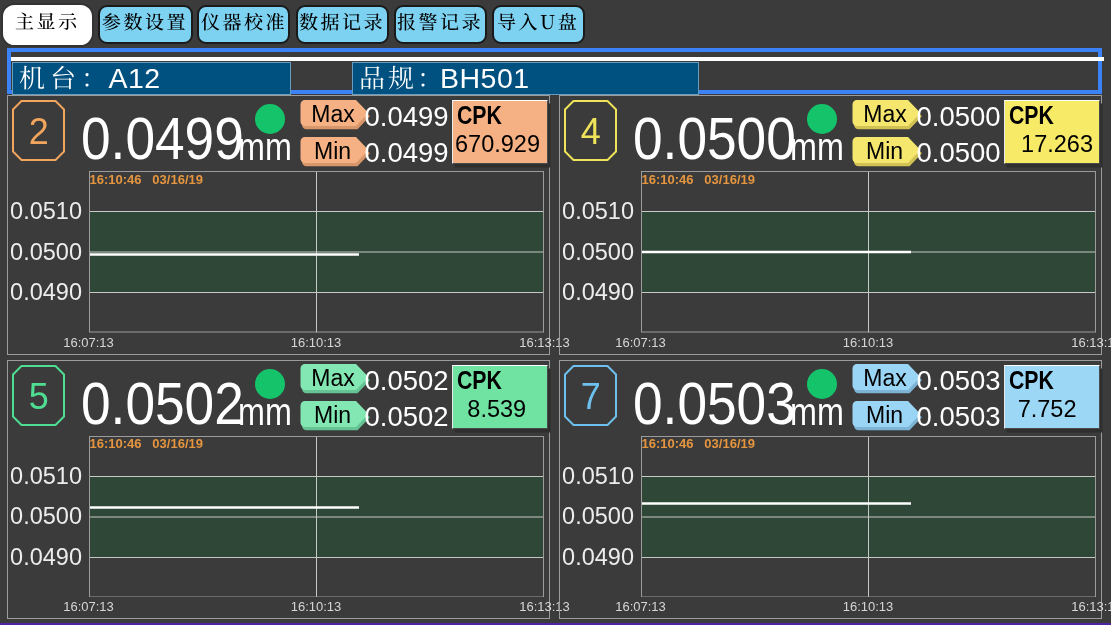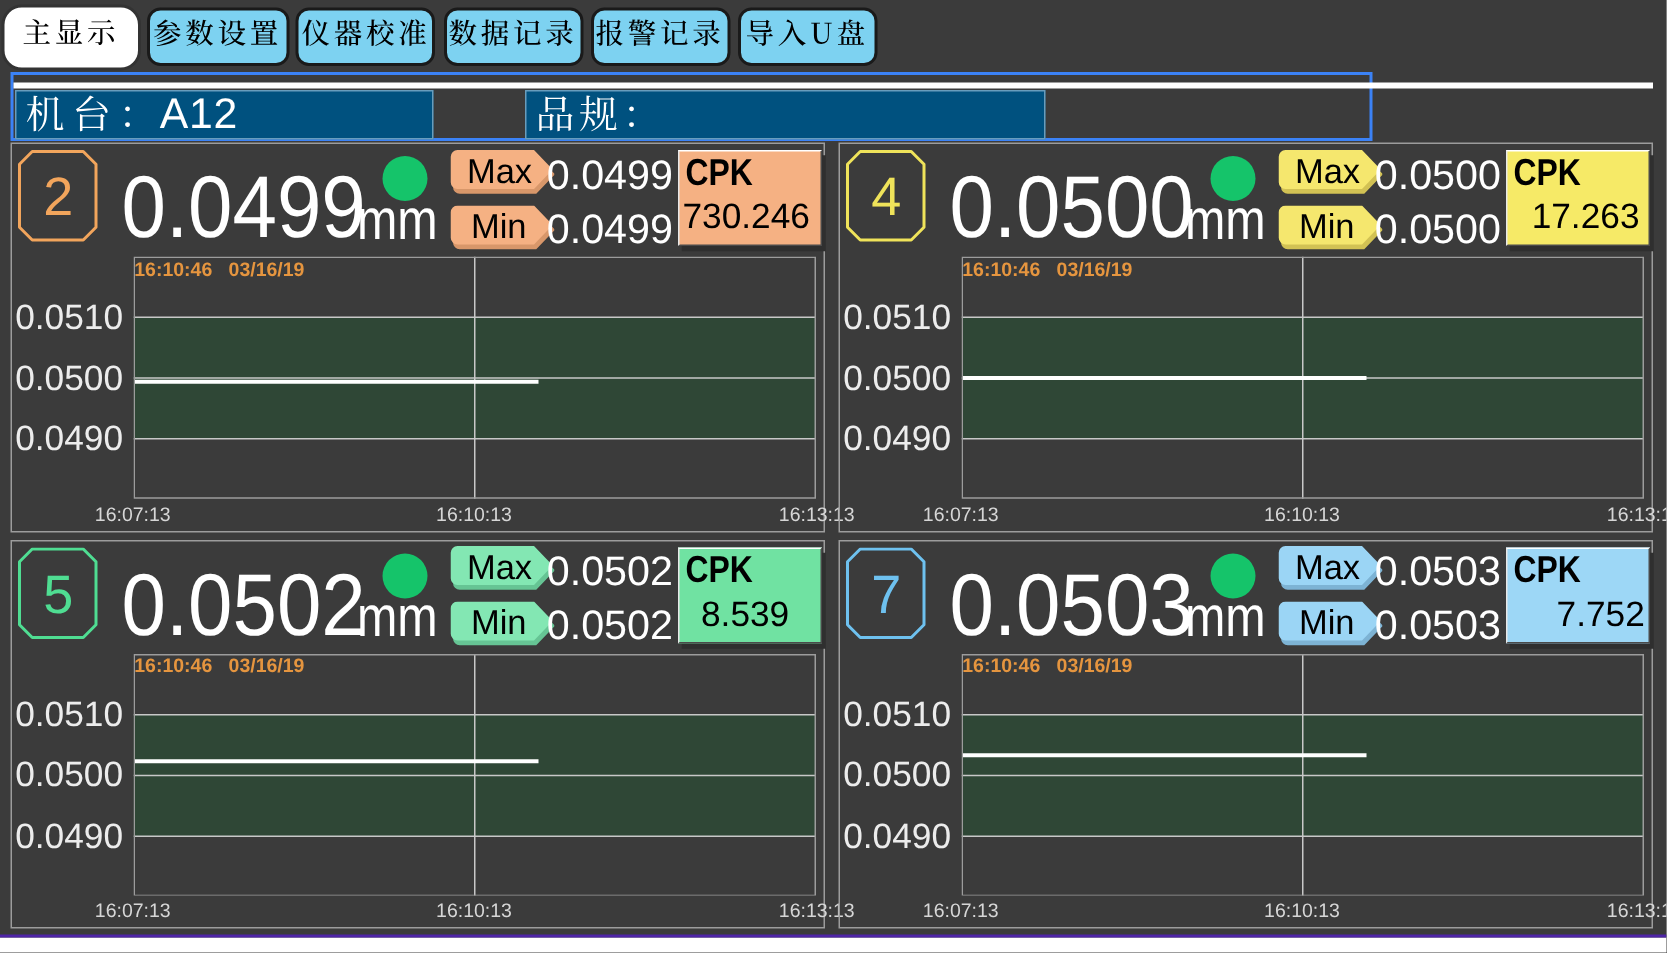--- a/index.html
+++ b/index.html
@@ -24,32 +24,33 @@
     <div class="tab" style="left:394px;width:92.5px;background:#7dd2f1;border-color:#1a1a1a">
       <svg style="position:absolute;left:1.25px;top:0px;overflow:visible" width="88" height="37">
         <path transform="translate(0,22)" fill="#000" d="M14.6 -14.9 15.4 -15.6 16.9 -14.4Q16.7 -14.2 16.2 -14.1Q16.1 -12.3 15.9 -11.3Q15.6 -10.3 15.1 -9.9Q14.8 -9.7 14.3 -9.6Q13.9 -9.5 13.3 -9.5Q13.3 -9.7 13.2 -10Q13.1 -10.2 12.9 -10.3Q12.7 -10.5 12.3 -10.6Q11.8 -10.7 11.3 -10.8L11.4 -11.1Q11.7 -11.1 12.2 -11Q12.6 -11 13 -11Q13.5 -10.9 13.6 -10.9Q14 -10.9 14.2 -11.1Q14.5 -11.3 14.6 -12.3Q14.8 -13.2 14.8 -14.9ZM0.6 -6.3Q1.1 -6.4 2.1 -6.8Q3.2 -7.1 4.5 -7.6Q5.8 -8.1 7.2 -8.6L7.2 -8.3Q6.3 -7.8 4.9 -6.9Q3.5 -6 1.7 -5Q1.6 -4.6 1.3 -4.4ZM5.4 -15.7Q5.4 -15.5 5.2 -15.4Q5.1 -15.3 4.7 -15.3V-0.5Q4.7 0 4.6 0.5Q4.5 0.9 4 1.2Q3.6 1.4 2.6 1.5Q2.6 1.2 2.5 0.9Q2.4 0.6 2.3 0.4Q2.1 0.2 1.7 0.1Q1.4 -0.1 0.8 -0.2V-0.5Q0.8 -0.5 1.1 -0.5Q1.3 -0.4 1.7 -0.4Q2.1 -0.4 2.4 -0.4Q2.7 -0.3 2.9 -0.3Q3.1 -0.3 3.2 -0.4Q3.3 -0.5 3.3 -0.7V-16ZM6 -12.8Q6 -12.8 6.2 -12.6Q6.5 -12.4 6.8 -12Q7.2 -11.7 7.4 -11.4Q7.3 -11.1 6.9 -11.1H0.8L0.6 -11.7H5.2ZM7.7 -15.6 9.4 -14.9H9.2V1.1Q9.2 1.1 9.1 1.3Q8.9 1.4 8.6 1.5Q8.4 1.6 8 1.6H7.7V-14.9ZM10.4 -8.3Q10.8 -6.7 11.5 -5.4Q12.3 -4 13.3 -3Q14.3 -1.9 15.5 -1.1Q16.7 -0.3 18.1 0.2L18.1 0.4Q17.6 0.4 17.2 0.7Q16.9 1 16.7 1.5Q15 0.6 13.6 -0.7Q12.3 -2.1 11.4 -3.9Q10.5 -5.7 10.1 -8.1ZM14.9 -8.3 15.8 -9.2 17.3 -7.8Q17.1 -7.6 16.6 -7.6Q16.1 -5.7 15.3 -4Q14.4 -2.2 13 -0.8Q11.6 0.6 9.4 1.6L9.2 1.4Q11 0.2 12.2 -1.3Q13.4 -2.8 14.1 -4.6Q14.8 -6.4 15.1 -8.3ZM15.9 -8.3V-7.8H8.7V-8.3ZM15.6 -14.9V-14.3H8.6V-14.9Z M29.9 -8Q30.8 -8.1 31.2 -7.9Q31.7 -7.8 31.9 -7.5Q32.1 -7.3 32.1 -7Q32 -6.8 31.8 -6.6Q31.7 -6.4 31.4 -6.3Q31.1 -6.3 30.7 -6.5Q30.6 -6.9 30.4 -7.3Q30.1 -7.7 29.8 -7.9ZM27.1 1.1Q27.1 1.2 26.9 1.3Q26.7 1.4 26.4 1.5Q26.2 1.6 25.9 1.6H25.6V-2V-2.6L27.2 -2H35.6V-1.4H27.1ZM34.6 -2 35.3 -2.7 36.8 -1.6Q36.7 -1.5 36.6 -1.4Q36.4 -1.3 36.2 -1.3V1Q36.2 1.1 36 1.2Q35.8 1.3 35.5 1.4Q35.2 1.4 35 1.4H34.7V-2ZM35.6 0.1V0.7H26.2V0.1ZM37.7 -7.7Q37.7 -7.7 37.9 -7.5Q38.1 -7.4 38.4 -7.2Q38.7 -7 39 -6.7Q39.3 -6.5 39.5 -6.2Q39.5 -5.9 39 -5.9H22.8L22.6 -6.5H36.8ZM35 -4.4Q35 -4.4 35.3 -4.2Q35.6 -4 35.9 -3.7Q36.3 -3.5 36.6 -3.2Q36.5 -2.9 36.1 -2.9H25.8L25.7 -3.5H34.2ZM35 -5.9Q35 -5.9 35.3 -5.7Q35.5 -5.5 35.9 -5.2Q36.3 -5 36.6 -4.7Q36.5 -4.4 36.1 -4.4H25.8L25.7 -5H34.2ZM30.7 -15.4Q30.7 -15.4 31 -15.2Q31.2 -15.1 31.5 -14.8Q31.9 -14.5 32.1 -14.2Q32.1 -13.9 31.6 -13.9H22.5L22.3 -14.5H30ZM29.9 -15.8Q29.9 -15.6 29.7 -15.5Q29.6 -15.3 29.2 -15.3V-13.3Q29.2 -13.2 28.9 -13.1Q28.6 -12.9 28.2 -12.9H28V-16ZM26.6 -15.8Q26.5 -15.6 26.4 -15.4Q26.2 -15.3 25.9 -15.3V-13.6Q25.9 -13.5 25.5 -13.3Q25.2 -13.2 24.9 -13.2H24.6V-16ZM29.4 -12.5 30.1 -13.3 31.6 -12.1Q31.4 -11.9 30.9 -11.8Q30.8 -10 30.6 -9.1Q30.4 -8.2 30 -7.9Q29.7 -7.7 29.4 -7.6Q29.1 -7.5 28.8 -7.5Q28.8 -7.8 28.7 -8Q28.7 -8.2 28.5 -8.3Q28.4 -8.4 28.1 -8.5Q27.9 -8.6 27.6 -8.7L27.6 -9Q27.9 -8.9 28.2 -8.9Q28.6 -8.9 28.8 -8.9Q29 -8.9 29.1 -9Q29.3 -9.2 29.4 -10.1Q29.5 -10.9 29.6 -12.5ZM38 -14.9Q38 -14.9 38.3 -14.6Q38.6 -14.4 39 -14.1Q39.3 -13.8 39.6 -13.5Q39.6 -13.2 39.1 -13.2H33.2V-13.7H37.2ZM35.4 -15.4Q35.4 -15.3 35.2 -15.2Q35 -15.1 34.7 -15Q34.3 -13.9 33.4 -12.8Q32.6 -11.6 31.5 -10.9L31.2 -11.1Q31.7 -11.7 32.1 -12.5Q32.5 -13.3 32.8 -14.2Q33.1 -15.1 33.3 -16ZM26 -13.1Q25.9 -12.9 25.7 -12.8Q25.6 -12.7 25.3 -12.8Q24.8 -11.9 24 -11.1Q23.3 -10.3 22.4 -9.8L22.1 -10.1Q22.7 -10.7 23.3 -11.7Q23.9 -12.7 24.2 -13.7ZM33.1 -13.1Q33.7 -12.1 34.6 -11.3Q35.5 -10.6 36.8 -10.1Q38.1 -9.6 39.9 -9.3L39.9 -9.1Q39.5 -9 39.2 -8.7Q39 -8.4 38.9 -7.9Q37.2 -8.3 36.1 -9Q35 -9.7 34.2 -10.6Q33.4 -11.6 32.8 -12.8ZM38.4 -13.7Q37.7 -11.4 35.9 -10.1Q34.1 -8.7 31.2 -8L31.1 -8.3Q33.5 -9.2 34.9 -10.5Q36.3 -11.8 36.7 -13.7ZM30.2 -12.5V-12H24.2L24.4 -12.5ZM24.8 -8.5Q24.8 -8.5 24.7 -8.4Q24.6 -8.3 24.3 -8.2Q24.1 -8.1 23.9 -8.1H23.7V-11.1V-11.6L24.9 -11.1H27.3V-10.6H24.8ZM26.7 -11.1 27.3 -11.7 28.6 -10.7Q28.5 -10.7 28.3 -10.6Q28.2 -10.5 28 -10.4V-8.9Q28 -8.8 27.8 -8.7Q27.6 -8.7 27.4 -8.6Q27.2 -8.5 27 -8.5H26.8V-11.1ZM27.3 -9.5V-9H24.2V-9.5Z M51.1 -9.1V-9.1L52.9 -8.4H52.6V-0.9Q52.6 -0.6 52.8 -0.5Q53 -0.4 53.8 -0.4H56.6Q57.5 -0.4 58.2 -0.4Q58.8 -0.4 59.1 -0.5Q59.3 -0.5 59.4 -0.5Q59.6 -0.6 59.6 -0.7Q59.8 -1 60 -1.7Q60.2 -2.4 60.4 -3.4H60.6L60.7 -0.7Q61.1 -0.5 61.2 -0.4Q61.4 -0.3 61.4 -0Q61.4 0.2 61.2 0.4Q61 0.6 60.5 0.7Q59.9 0.8 59 0.8Q58 0.9 56.5 0.9H53.6Q52.6 0.9 52.1 0.8Q51.6 0.6 51.4 0.3Q51.1 -0.1 51.1 -0.7V-8.4ZM59 -8.4V-7.9H52.1V-8.4ZM57.9 -14.4 58.7 -15.3 60.5 -13.9Q60.4 -13.8 60.1 -13.7Q59.9 -13.6 59.6 -13.5V-6.8Q59.6 -6.8 59.4 -6.6Q59.1 -6.5 58.8 -6.5Q58.6 -6.4 58.3 -6.4H58.1V-14.4ZM59 -14.4V-13.8H50.2L50.1 -14.4ZM46 -1Q46.4 -1.2 47.1 -1.7Q47.8 -2.1 48.7 -2.7Q49.6 -3.2 50.5 -3.8L50.6 -3.6Q50.3 -3.2 49.7 -2.6Q49.1 -1.9 48.4 -1.2Q47.7 -0.4 46.9 0.4ZM47.6 -10.1 47.9 -9.9V-1.1L46.6 -0.6L47.3 -1.2Q47.4 -0.7 47.4 -0.3Q47.3 0.1 47.1 0.4Q46.9 0.6 46.7 0.7L45.7 -1.1Q46.2 -1.3 46.3 -1.5Q46.4 -1.6 46.4 -1.9V-10.1ZM46.5 -10.7 47.2 -11.5 48.6 -10.3Q48.5 -10.2 48.3 -10.1Q48.1 -10 47.8 -9.9L47.9 -10.1V-9.2H46.4V-10.7ZM45.5 -15.9Q46.7 -15.6 47.5 -15.1Q48.2 -14.6 48.6 -14.1Q49 -13.6 49 -13.2Q49.1 -12.7 49 -12.4Q48.8 -12.1 48.5 -12Q48.1 -12 47.7 -12.2Q47.5 -12.8 47.1 -13.5Q46.7 -14.1 46.2 -14.7Q45.7 -15.4 45.3 -15.8ZM47.4 -10.7V-10.2H44L43.8 -10.7Z M77.4 -14.9 78.1 -15.8 79.7 -14.5Q79.6 -14.4 79.5 -14.3Q79.4 -14.3 79.1 -14.2L78.9 -8.9H77.3L77.6 -14.9ZM78.3 -12.1V-11.5H68.3L68.2 -12.1ZM78.4 -14.9V-14.4H67.8L67.6 -14.9ZM65.5 -1.6Q66.2 -1.9 67.5 -2.4Q68.9 -3 70.5 -3.7Q72.2 -4.5 74 -5.3L74.1 -5Q72.9 -4.2 71.2 -3.1Q69.5 -1.9 67.1 -0.5Q67.1 -0.1 66.8 0.1ZM67.8 -7.9Q69 -7.6 69.8 -7.2Q70.5 -6.8 70.9 -6.4Q71.3 -5.9 71.3 -5.5Q71.4 -5.1 71.2 -4.8Q71.1 -4.5 70.8 -4.5Q70.4 -4.4 70 -4.6Q69.9 -5.2 69.5 -5.7Q69.1 -6.3 68.6 -6.8Q68.1 -7.4 67.6 -7.7ZM81.4 -6.8Q81.3 -6.7 81.1 -6.6Q81 -6.6 80.6 -6.7Q80.2 -6.3 79.5 -5.9Q78.9 -5.4 78.2 -5Q77.4 -4.6 76.7 -4.3L76.5 -4.5Q77.1 -5 77.7 -5.6Q78.2 -6.2 78.7 -6.9Q79.3 -7.5 79.6 -8ZM74.7 -8.7Q75.2 -7.1 76.1 -5.9Q76.9 -4.6 78 -3.8Q79.1 -2.9 80.4 -2.3Q81.6 -1.7 82.8 -1.3L82.7 -1.1Q82.3 -1 81.9 -0.6Q81.6 -0.3 81.5 0.3Q79.9 -0.5 78.5 -1.7Q77.2 -2.8 76.1 -4.5Q75.1 -6.2 74.5 -8.6ZM74.7 -0.5Q74.7 0 74.6 0.5Q74.4 0.9 73.9 1.2Q73.4 1.5 72.4 1.6Q72.4 1.2 72.3 0.9Q72.2 0.6 72 0.5Q71.8 0.3 71.4 0.1Q71 -0 70.3 -0.1V-0.4Q70.3 -0.4 70.6 -0.3Q70.9 -0.3 71.4 -0.3Q71.8 -0.3 72.2 -0.2Q72.6 -0.2 72.7 -0.2Q73 -0.2 73.1 -0.3Q73.2 -0.4 73.2 -0.6V-9.1H74.7ZM80.9 -10.4Q80.9 -10.4 81.1 -10.3Q81.3 -10.1 81.6 -9.9Q81.9 -9.7 82.2 -9.4Q82.5 -9.1 82.8 -8.9Q82.7 -8.6 82.3 -8.6H65.4L65.3 -9.1H79.9Z"></path>
       </svg>
     </div>
     <div class="tab" style="left:492px;width:93px;background:#7dd2f1;border-color:#1a1a1a">
       <svg style="position:absolute;left:3.3500000000000014px;top:0px;overflow:visible" width="84" height="37">
         <path transform="translate(0,22)" fill="#000" d="M3.5 -15.6V-15.7L5.2 -14.9H5V-9.5Q5 -9.3 5.1 -9.1Q5.2 -9 5.6 -9Q5.9 -8.9 6.6 -8.9H11Q12.4 -8.9 13.4 -9Q14.4 -9 14.9 -9Q15.2 -9 15.3 -9.1Q15.5 -9.2 15.6 -9.3Q15.7 -9.6 15.9 -10.1Q16.1 -10.7 16.4 -11.6H16.6L16.7 -9.2Q17.1 -9.1 17.3 -9Q17.5 -8.9 17.5 -8.6Q17.5 -8.3 17.3 -8.1Q17 -7.9 16.3 -7.9Q15.7 -7.8 14.3 -7.7Q13 -7.7 10.9 -7.7H6.7Q5.4 -7.7 4.7 -7.8Q4 -7.9 3.8 -8.3Q3.5 -8.6 3.5 -9.3V-14.9ZM14.2 -14.9V-14.4H4.4L4.2 -14.9ZM13.5 -14.9 14.3 -15.8 16 -14.5Q15.9 -14.4 15.7 -14.3Q15.5 -14.2 15.2 -14.1V-10.8Q15.2 -10.7 15 -10.6Q14.8 -10.5 14.5 -10.4Q14.2 -10.3 13.9 -10.3H13.7V-14.9ZM14.3 -11.8V-11.2H4.2V-11.8ZM16.5 -6.7Q16.5 -6.7 16.7 -6.5Q16.9 -6.4 17.2 -6.2Q17.4 -5.9 17.8 -5.7Q18.1 -5.4 18.3 -5.2Q18.3 -4.9 17.8 -4.9H1.1L0.9 -5.4H15.5ZM4.7 -4.6Q5.9 -4.3 6.7 -3.9Q7.4 -3.5 7.8 -3Q8.1 -2.5 8.2 -2.1Q8.3 -1.6 8.1 -1.3Q7.9 -1 7.6 -1Q7.2 -0.9 6.8 -1.2Q6.7 -1.7 6.3 -2.4Q5.9 -3 5.5 -3.5Q5 -4.1 4.5 -4.5ZM14.3 -7.2Q14.2 -6.8 13.6 -6.8V-0.6Q13.6 0 13.5 0.4Q13.3 0.8 12.7 1.1Q12.2 1.4 11.1 1.5Q11 1.1 10.9 0.9Q10.8 0.6 10.5 0.5Q10.2 0.3 9.7 0.1Q9.3 0 8.4 -0.1V-0.4Q8.4 -0.4 8.8 -0.3Q9.2 -0.3 9.8 -0.3Q10.4 -0.2 10.9 -0.2Q11.4 -0.2 11.6 -0.2Q11.9 -0.2 12 -0.3Q12.1 -0.4 12.1 -0.6V-7.4Z M31.7 -10.4Q31.1 -8 29.8 -5.8Q28.5 -3.6 26.6 -1.7Q24.7 0.2 22.3 1.6L22.1 1.3Q23.7 0.1 25.1 -1.4Q26.4 -3 27.5 -4.9Q28.7 -6.8 29.4 -8.9Q30.2 -11.1 30.6 -13.4ZM30.5 -13.2Q30.4 -13.4 30.1 -13.6Q29.8 -13.8 29.3 -14Q28.8 -14.1 28.3 -14.3Q27.7 -14.5 27.2 -14.6Q27.3 -14.8 27.5 -15.1Q27.6 -15.3 27.8 -15.6Q27.9 -15.9 28.1 -16Q28.8 -15.7 29.5 -15.2Q30.2 -14.7 30.7 -14.3Q31.2 -13.8 31.3 -13.3Q31.7 -11.1 32.4 -9.1Q33.2 -7.1 34.3 -5.4Q35.4 -3.7 36.9 -2.3Q38.3 -1 40.1 -0.2L40 0.1Q39.3 0.1 38.8 0.6Q38.3 1 38.1 1.5Q36.6 0.5 35.3 -1Q34 -2.5 33.1 -4.5Q32.1 -6.4 31.5 -8.6Q30.8 -10.8 30.5 -13.2Z M50.7 0.3Q49.2 0.3 48 -0.2Q46.9 -0.8 46.3 -2Q45.6 -3.3 45.6 -5.3V-7.5Q45.6 -9.1 45.6 -10.7Q45.6 -12.3 45.6 -13.9H47.6Q47.6 -12.3 47.6 -10.7Q47.6 -9.1 47.6 -7.5V-5.6Q47.6 -3.9 48 -2.8Q48.5 -1.7 49.3 -1.3Q50.1 -0.8 51.2 -0.8Q53 -0.8 54 -2Q54.9 -3.2 54.9 -5.8L54.9 -13.9H55.7L55.6 -5.5Q55.6 -2.6 54.3 -1.1Q53.1 0.3 50.7 0.3ZM43.8 -13.3V-13.9H49.7V-13.3L46.9 -13.1H46.5ZM52.6 -13.3V-13.9H57.5V-13.3L55.4 -13.1H55Z M68.5 -9.2Q69.5 -9 70.1 -8.7Q70.7 -8.3 71 -7.9Q71.3 -7.6 71.3 -7.2Q71.3 -6.9 71.1 -6.6Q71 -6.4 70.7 -6.3Q70.4 -6.3 70 -6.5Q69.9 -7 69.7 -7.4Q69.4 -7.9 69 -8.3Q68.7 -8.8 68.3 -9.1ZM65.3 -14.6 67.1 -13.9H66.8V-10.9Q66.8 -9.9 66.6 -9Q66.4 -8.1 65.9 -7.2Q65.4 -6.4 64.4 -5.7Q63.5 -5.1 62 -4.6L61.8 -4.8Q63.3 -5.5 64 -6.5Q64.8 -7.5 65.1 -8.6Q65.3 -9.7 65.3 -10.9V-13.9ZM75 -13.9V-13.3H66V-13.9ZM71.5 -15.5Q71.4 -15.1 70.8 -15.1Q70.6 -14.9 70.3 -14.6Q70 -14.3 69.7 -14.1Q69.4 -13.8 69.2 -13.6H68.6Q68.7 -14.1 68.9 -14.8Q69 -15.5 69.2 -16ZM68.8 -13Q69.8 -12.8 70.4 -12.5Q70.9 -12.3 71.2 -11.9Q71.5 -11.5 71.5 -11.2Q71.5 -10.9 71.3 -10.7Q71.1 -10.4 70.8 -10.4Q70.5 -10.3 70.2 -10.6Q70.1 -11 69.9 -11.4Q69.6 -11.8 69.3 -12.2Q69 -12.6 68.6 -12.8ZM77.5 -11.4Q77.5 -11.4 77.7 -11.3Q77.8 -11.1 78.1 -10.9Q78.4 -10.7 78.7 -10.4Q79 -10.1 79.2 -9.9Q79.1 -9.6 78.7 -9.6H61.8L61.7 -10.1H76.5ZM74 -13.9 74.8 -14.8 76.5 -13.4Q76.5 -13.3 76.2 -13.2Q76 -13.1 75.7 -13V-6.9Q75.7 -6.4 75.6 -6Q75.5 -5.6 75 -5.3Q74.5 -5.1 73.6 -5Q73.5 -5.4 73.4 -5.6Q73.3 -5.9 73.2 -6Q72.9 -6.2 72.6 -6.3Q72.2 -6.5 71.6 -6.6V-6.9Q71.6 -6.9 71.9 -6.8Q72.2 -6.8 72.6 -6.8Q72.9 -6.8 73.3 -6.7Q73.7 -6.7 73.8 -6.7Q74.1 -6.7 74.1 -6.8Q74.2 -6.9 74.2 -7.1V-13.9ZM74.8 -4.4 75.6 -5.1 77.1 -4Q77 -3.9 76.8 -3.8Q76.7 -3.7 76.5 -3.7V0.6H75V-4.4ZM75.7 -4.4V-3.8H64.7V-4.4ZM63.9 -5.1 65.7 -4.4H65.4V0.6H63.9V-4.4ZM72.7 -4.4V0.5H71.3V-4.4ZM69.1 -4.4V0.5H67.7V-4.4ZM77.7 -0.8Q77.7 -0.8 77.9 -0.6Q78.2 -0.4 78.5 -0.1Q78.8 0.2 79.1 0.5Q79 0.8 78.6 0.8H61.7L61.6 0.3H76.9Z"></path>
       </svg>
     </div>
-    <div style="position:absolute;left:7px;top:47.5px;width:908px;height:46.5px;border:2px solid #3b82f6">
+    <div style="position:absolute;left:7px;top:47.5px;width:1095px;height:46.5px;border:4px solid #3b82f6">
       <div style="position:absolute;left:0;top:5px;width:1092.5px;height:4.5px;background:#fff"></div>
       <div style="position:absolute;left:0.5px;top:10.5px;width:279px;height:32.5px;background:#00517f;border:1px solid rgba(190,220,240,0.55)">
         <svg style="position:absolute;left:6px;top:0px;overflow:visible" width="95" height="34">
           <path transform="translate(0,24.5)" fill="#fff" d="M13.5 -19.9H20.5V-19.2H13.5ZM12.7 -19.9V-20.2V-20.8L14.7 -19.9H14.3V-10.9Q14.3 -9 14.1 -7.2Q14 -5.4 13.4 -3.8Q12.8 -2.1 11.7 -0.6Q10.5 0.9 8.6 2.1L8.3 1.8Q10.2 0.1 11.1 -1.8Q12.1 -3.8 12.4 -6.1Q12.7 -8.3 12.7 -10.8ZM19.3 -19.9H19L20 -21.1L22.1 -19.3Q21.9 -19.1 21.7 -19Q21.4 -18.9 21 -18.8V-0.9Q21 -0.5 21.1 -0.4Q21.1 -0.3 21.5 -0.3H22.3Q22.6 -0.3 22.8 -0.3Q23 -0.3 23.1 -0.3Q23.2 -0.3 23.3 -0.4Q23.4 -0.4 23.5 -0.6Q23.6 -0.7 23.7 -1.3Q23.8 -1.8 23.9 -2.6Q24 -3.3 24.1 -3.9H24.5L24.6 -0.5Q25 -0.3 25.1 -0.1Q25.2 0 25.2 0.3Q25.2 0.8 24.6 1Q24 1.2 22.3 1.2H21.1Q20.3 1.2 19.9 1.1Q19.6 0.9 19.4 0.5Q19.3 0.2 19.3 -0.4ZM1.1 -16H8.2L9.4 -17.6Q9.4 -17.6 9.6 -17.4Q9.8 -17.2 10.2 -16.9Q10.5 -16.6 10.9 -16.3Q11.2 -16 11.5 -15.7Q11.5 -15.3 10.8 -15.3H1.3ZM5.1 -16H6.9V-15.6Q6.2 -12.3 4.8 -9.4Q3.4 -6.4 1.3 -4.1L0.9 -4.4Q1.9 -6 2.7 -7.9Q3.5 -9.8 4.1 -11.9Q4.7 -14 5.1 -16ZM5.4 -21.7 8 -21.5Q8 -21.2 7.8 -21Q7.6 -20.8 7.1 -20.7V1.4Q7.1 1.5 6.9 1.7Q6.7 1.8 6.4 1.9Q6.1 2 5.8 2H5.4ZM7.1 -12.9Q8.5 -12.4 9.3 -11.8Q10.1 -11.1 10.6 -10.5Q11 -9.9 11 -9.4Q11.1 -8.9 10.9 -8.6Q10.7 -8.3 10.3 -8.2Q9.9 -8.2 9.5 -8.5Q9.3 -9.2 8.9 -9.9Q8.4 -10.7 7.9 -11.4Q7.3 -12.2 6.8 -12.7Z M45.5 -20.6Q45.4 -20.4 45 -20.2Q44.6 -20.1 43.9 -20.4L44.7 -20.6Q43.9 -19.7 42.8 -18.6Q41.6 -17.5 40.3 -16.3Q38.9 -15.2 37.5 -14.1Q36 -13.1 34.6 -12.3L34.6 -12.6H35.5Q35.4 -11.8 35.2 -11.3Q34.9 -10.9 34.6 -10.8L33.6 -12.9Q33.6 -12.9 33.9 -12.9Q34.2 -13 34.4 -13.1Q35.5 -13.8 36.8 -14.9Q38 -16 39.2 -17.3Q40.4 -18.5 41.4 -19.7Q42.4 -20.9 43 -21.8ZM34.2 -12.8Q35.4 -12.8 37.4 -12.9Q39.4 -13 41.8 -13.1Q44.3 -13.2 47.1 -13.4Q49.9 -13.5 52.8 -13.7L52.9 -13.2Q49.7 -12.7 45.1 -12.2Q40.4 -11.6 34.8 -11.1ZM50.9 -1V-0.2H37.2V-1ZM49.8 -8.7 50.7 -9.8 52.9 -8.1Q52.8 -7.9 52.5 -7.8Q52.2 -7.6 51.8 -7.5V1.2Q51.8 1.2 51.5 1.4Q51.3 1.5 50.9 1.6Q50.6 1.7 50.3 1.7H50V-8.7ZM38 1.4Q38 1.4 37.8 1.6Q37.6 1.7 37.3 1.8Q37 2 36.6 2H36.3V-8.7V-9.5L38.2 -8.7H51V-7.9H38ZM47.6 -18Q49.8 -17 51.2 -16Q52.6 -15 53.4 -14Q54.2 -13.1 54.5 -12.3Q54.8 -11.5 54.7 -10.9Q54.6 -10.4 54.2 -10.3Q53.9 -10.1 53.3 -10.4Q53.1 -11.4 52.4 -12.4Q51.8 -13.4 50.9 -14.3Q50.1 -15.3 49.1 -16.2Q48.2 -17.1 47.3 -17.7Z M68 -0.9Q67.4 -0.9 66.9 -1.4Q66.4 -1.8 66.4 -2.4Q66.4 -3.1 66.9 -3.6Q67.4 -4 68 -4Q68.8 -4 69.2 -3.6Q69.6 -3.1 69.6 -2.4Q69.6 -1.8 69.2 -1.4Q68.8 -0.9 68 -0.9ZM68 -11.3Q67.4 -11.3 66.9 -11.8Q66.4 -12.3 66.4 -12.9Q66.4 -13.6 66.9 -14Q67.4 -14.5 68 -14.5Q68.8 -14.5 69.2 -14Q69.6 -13.6 69.6 -12.9Q69.6 -12.3 69.2 -11.8Q68.8 -11.3 68 -11.3Z"></path>
         </svg>
         <div style="position:absolute;left:96px;top:-1.5px;font-size:28.5px;letter-spacing:0.5px;color:#fff">A12</div>
       </div>
       <div style="position:absolute;left:341px;top:10.5px;width:347px;height:32.5px;background:#00517f;border:1px solid rgba(190,220,240,0.55)">
         <svg style="position:absolute;left:6px;top:0px;overflow:visible" width="89" height="34">
           <path transform="translate(0,24.5)" fill="#fff" d="M6.6 -20.3V-21.1L8.5 -20.3H18.5V-19.5H8.3V-11.2Q8.3 -11.1 8.1 -11Q7.9 -10.9 7.6 -10.8Q7.3 -10.7 6.9 -10.7H6.6ZM17.7 -20.3H17.5L18.4 -21.3L20.6 -19.7Q20.4 -19.6 20.1 -19.4Q19.8 -19.3 19.5 -19.2V-11.3Q19.5 -11.3 19.2 -11.1Q19 -11 18.6 -10.9Q18.3 -10.8 18 -10.8H17.7ZM7.4 -13.4H18.6V-12.7H7.4ZM2.5 -8.8V-9.6L4.3 -8.8H10.6V-8.1H4.1V1.3Q4.1 1.4 3.9 1.5Q3.7 1.7 3.4 1.8Q3.1 1.9 2.7 1.9H2.5ZM9.6 -8.8H9.4L10.3 -9.9L12.4 -8.3Q12.3 -8.1 12 -8Q11.7 -7.8 11.3 -7.8V0.8Q11.3 0.9 11.1 1Q10.8 1.2 10.5 1.3Q10.2 1.4 9.9 1.4H9.6ZM3.1 -1.2H10.5V-0.4H3.1ZM14.6 -8.8V-9.6L16.4 -8.8H23.1V-8.1H16.2V1.4Q16.2 1.5 16 1.6Q15.8 1.7 15.5 1.9Q15.2 2 14.9 2H14.6ZM21.9 -8.8H21.7L22.6 -9.9L24.7 -8.3Q24.6 -8.1 24.3 -8Q24 -7.8 23.6 -7.8V1Q23.6 1.1 23.4 1.2Q23.1 1.4 22.8 1.5Q22.5 1.6 22.2 1.6H21.9ZM15.1 -1.2H22.8V-0.4H15.1Z M49.1 -8.7Q49.1 -8.2 48.4 -8.1V-0.6Q48.4 -0.4 48.5 -0.3Q48.6 -0.2 49.1 -0.2H50.6Q51.2 -0.2 51.5 -0.2Q51.9 -0.2 52.1 -0.2Q52.4 -0.2 52.5 -0.5Q52.6 -0.7 52.7 -1.3Q52.8 -1.8 52.9 -2.5Q53 -3.2 53.1 -3.9H53.5L53.5 -0.4Q53.9 -0.3 54 -0.1Q54.1 0 54.1 0.2Q54.1 0.5 53.8 0.7Q53.6 1 52.8 1.1Q52.1 1.2 50.6 1.2H48.8Q48 1.2 47.6 1.1Q47.2 0.9 47.1 0.6Q47 0.3 47 -0.2V-9ZM48 -17Q48 -16.7 47.8 -16.6Q47.6 -16.4 47.1 -16.3Q47.1 -14 47 -11.8Q46.8 -9.6 46.4 -7.7Q46 -5.7 45 -4Q44 -2.2 42.1 -0.7Q40.3 0.8 37.4 2L37.1 1.6Q39.7 0.3 41.3 -1.3Q42.9 -2.8 43.8 -4.6Q44.7 -6.4 45.1 -8.4Q45.4 -10.4 45.5 -12.6Q45.6 -14.8 45.6 -17.3ZM34.8 -8.1Q36.4 -7.4 37.4 -6.5Q38.4 -5.7 39 -4.8Q39.5 -4 39.6 -3.3Q39.7 -2.6 39.5 -2.2Q39.3 -1.7 38.9 -1.6Q38.5 -1.5 38 -1.9Q38 -2.9 37.4 -4.1Q36.9 -5.2 36.1 -6.2Q35.3 -7.2 34.5 -7.9ZM38.7 -12Q38.7 -12 38.9 -11.9Q39.1 -11.7 39.4 -11.4Q39.7 -11.2 40.1 -10.9Q40.4 -10.6 40.7 -10.3Q40.7 -9.9 40.1 -9.9H29.9L29.7 -10.7H37.6ZM38.3 -17.5Q38.3 -17.5 38.6 -17.3Q38.9 -17 39.4 -16.6Q39.9 -16.3 40.2 -15.9Q40.1 -15.5 39.6 -15.5H30.4L30.2 -16.2H37.2ZM36.6 -21.5Q36.5 -21.3 36.3 -21.1Q36.1 -20.9 35.6 -20.8V-13.8Q35.6 -11.7 35.4 -9.5Q35.2 -7.3 34.6 -5.2Q34.1 -3.2 33 -1.3Q31.9 0.5 30.1 2L29.8 1.7Q31.2 0.1 32 -1.7Q32.8 -3.5 33.3 -5.6Q33.7 -7.6 33.8 -9.7Q34 -11.8 34 -13.8V-21.8ZM49.9 -19.8 50.8 -20.8 52.7 -19.3Q52.6 -19.2 52.4 -19.1Q52.1 -18.9 51.8 -18.9V-7.4Q51.8 -7.3 51.6 -7.1Q51.3 -7 51 -6.9Q50.7 -6.8 50.4 -6.8H50.2V-19.8ZM42.9 -7.3Q42.9 -7.2 42.7 -7Q42.5 -6.9 42.2 -6.8Q41.9 -6.7 41.5 -6.7H41.2V-19.8V-20.7L43 -19.8H50.8V-19.1H42.9Z M64 -0.9Q63.4 -0.9 62.9 -1.4Q62.4 -1.8 62.4 -2.4Q62.4 -3.1 62.9 -3.6Q63.4 -4 64 -4Q64.8 -4 65.2 -3.6Q65.6 -3.1 65.6 -2.4Q65.6 -1.8 65.2 -1.4Q64.8 -0.9 64 -0.9ZM64 -11.3Q63.4 -11.3 62.9 -11.8Q62.4 -12.3 62.4 -12.9Q62.4 -13.6 62.9 -14Q63.4 -14.5 64 -14.5Q64.8 -14.5 65.2 -14Q65.6 -13.6 65.6 -12.9Q65.6 -12.3 65.2 -11.8Q64.8 -11.3 64 -11.3Z"></path>
         </svg>
+        <div style="position:absolute;left:87px;top:-1.5px;font-size:28.5px;letter-spacing:0.5px;color:#fff">BH501</div>
       </div>
     </div>
     <div style="position:absolute;left:7px;top:95px;width:543px;height:259.5px;border:1px solid #9c9c9c">
       <svg style="position:absolute;left:4px;top:4px" width="58" height="64">
         <path d="M9.5 1 H43.5 L52 9.5 V51.5 L43.5 60 H9.5 L1 51.5 V9.5 Z" fill="none" stroke="#f2a55c" stroke-width="2" stroke-linejoin="round"></path>
         <text x="26.8" y="43.5" text-anchor="middle" font-family="Liberation Sans" font-size="36" fill="#f2a55c">2</text>
       </svg>
       <div style="position:absolute;left:73px;top:9px;font-size:58.5px;color:#fff;white-space:nowrap;transform:scaleX(0.91);transform-origin:0 0">0.0499</div>
       <div style="position:absolute;left:230px;top:32px;font-size:38px;line-height:1;color:#fff;transform:scaleX(0.85);transform-origin:0 0">mm</div>
       <div style="position:absolute;left:246.5px;top:8px;width:30px;height:30px;border-radius:50%;background:#15c46a"></div>
@@ -60,21 +61,21 @@
       </svg>
       <svg style="position:absolute;left:292px;top:40.5px" width="73" height="34">
         <path d="M5 0 H56 L68 12.5 V13.5 L56 26 H5 A4.5 4.5 0 0 1 0.5 21.5 V4.5 A4.5 4.5 0 0 1 5 0 Z" transform="translate(1.5,3.2)" fill="#d8976a"></path>
         <path d="M5 0 H56 L68 12.5 V13.5 L56 26 H5 A4.5 4.5 0 0 1 0.5 21.5 V4.5 A4.5 4.5 0 0 1 5 0 Z" fill="#f5b183"></path>
         <text x="32.5" y="21.8" text-anchor="middle" font-family="Liberation Sans" font-size="23" fill="#000">Min</text>
       </svg>
       <div style="position:absolute;left:356.5px;top:4.5px;font-size:27.5px;color:#fff">0.0499</div>
       <div style="position:absolute;left:356.5px;top:40.5px;font-size:27.5px;color:#fff">0.0499</div>
       <div style="position:absolute;left:443.5px;top:4px;width:96px;height:64px;background:#f5b183;border-top:1.5px solid #fff;border-left:1.5px solid #e8e8e8;border-right:1.5px solid #4a4a4a;border-bottom:1.5px solid #4a4a4a;box-shadow:2.5px 3.5px 0 #2f2f2f">
         <div style="position:absolute;left:4px;top:0;font-size:25px;font-weight:bold;color:#000;transform:scaleX(0.85);transform-origin:0 0">CPK</div>
-        <div style="position:absolute;left:0;right:0;top:30px;font-size:23.5px;color:#000;text-align:left;padding-left:2.5px">730.246</div>
+        <div style="position:absolute;left:0;right:0;top:30px;font-size:23.5px;color:#000;text-align:left;padding-left:2.5px">670.929</div>
       </div>
       <svg style="position:absolute;left:80.5px;top:75px" width="455" height="161.5">
         <rect x="0" y="40.5" width="455" height="81" fill="#2f4736"></rect>
         <line x1="0" y1="40.5" x2="455" y2="40.5" stroke="#c8c8c8" stroke-width="1"></line>
         <line x1="0" y1="81" x2="455" y2="81" stroke="#c8c8c8" stroke-width="1"></line>
         <line x1="0" y1="121.5" x2="455" y2="121.5" stroke="#c8c8c8" stroke-width="1"></line>
         <line x1="227.5" y1="0" x2="227.5" y2="161.5" stroke="#c8c8c8" stroke-width="1"></line>
         <rect x="0.5" y="0.5" width="454" height="160.5" fill="none" stroke="#9c9c9c" stroke-width="1"></rect>
         <line x1="1" y1="83.5" x2="270" y2="83.5" stroke="#fff" stroke-width="2.6"></line>
       </svg>
@@ -183,21 +184,21 @@
       </svg>
       <svg style="position:absolute;left:292px;top:40.5px" width="73" height="34">
         <path d="M5 0 H56 L68 12.5 V13.5 L56 26 H5 A4.5 4.5 0 0 1 0.5 21.5 V4.5 A4.5 4.5 0 0 1 5 0 Z" transform="translate(1.5,3.2)" fill="#7db3d4"></path>
         <path d="M5 0 H56 L68 12.5 V13.5 L56 26 H5 A4.5 4.5 0 0 1 0.5 21.5 V4.5 A4.5 4.5 0 0 1 5 0 Z" fill="#9bd5f5"></path>
         <text x="32.5" y="21.8" text-anchor="middle" font-family="Liberation Sans" font-size="23" fill="#000">Min</text>
       </svg>
       <div style="position:absolute;left:356.5px;top:4.5px;font-size:27.5px;color:#fff">0.0503</div>
       <div style="position:absolute;left:356.5px;top:40.5px;font-size:27.5px;color:#fff">0.0503</div>
       <div style="position:absolute;left:443.5px;top:4px;width:96px;height:64px;background:#9dd7f6;border-top:1.5px solid #fff;border-left:1.5px solid #e8e8e8;border-right:1.5px solid #4a4a4a;border-bottom:1.5px solid #4a4a4a;box-shadow:2.5px 3.5px 0 #2f2f2f">
         <div style="position:absolute;left:4px;top:0;font-size:25px;font-weight:bold;color:#000;transform:scaleX(0.85);transform-origin:0 0">CPK</div>
-        <div style="position:absolute;left:0;right:0;top:30px;font-size:23.5px;color:#000;text-align:right;padding-right:2px">7.752</div>
+        <div style="position:absolute;left:0;right:0;top:30px;font-size:23.5px;color:#000;text-align:right;padding-right:22px">7.752</div>
       </div>
       <svg style="position:absolute;left:80.5px;top:75px" width="455" height="161.5">
         <rect x="0" y="40.5" width="455" height="81" fill="#2f4736"></rect>
         <line x1="0" y1="40.5" x2="455" y2="40.5" stroke="#c8c8c8" stroke-width="1"></line>
         <line x1="0" y1="81" x2="455" y2="81" stroke="#c8c8c8" stroke-width="1"></line>
         <line x1="0" y1="121.5" x2="455" y2="121.5" stroke="#c8c8c8" stroke-width="1"></line>
         <line x1="227.5" y1="0" x2="227.5" y2="161.5" stroke="#c8c8c8" stroke-width="1"></line>
         <rect x="0.5" y="0.5" width="454" height="160.5" fill="none" stroke="#9c9c9c" stroke-width="1"></rect>
         <line x1="1" y1="67.5" x2="270" y2="67.5" stroke="#fff" stroke-width="2.6"></line>
       </svg>

